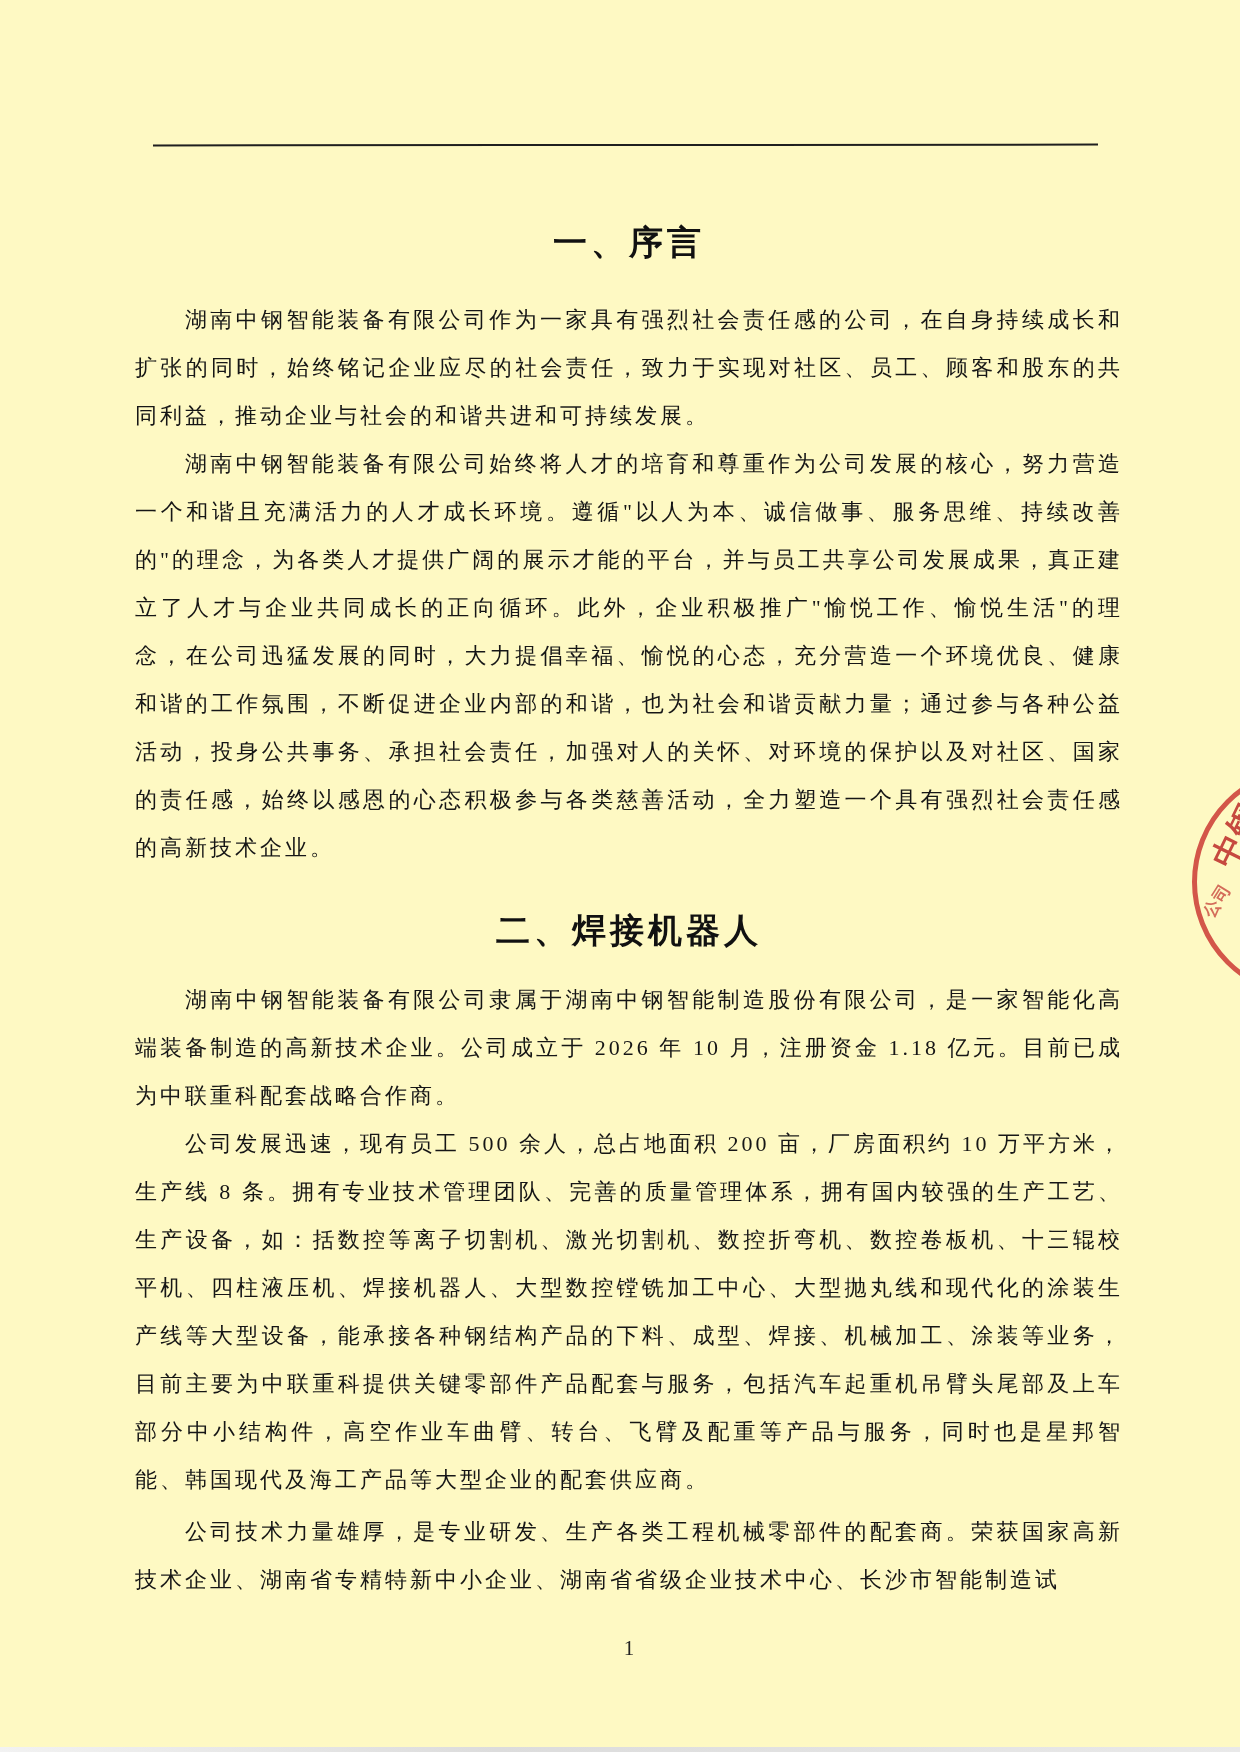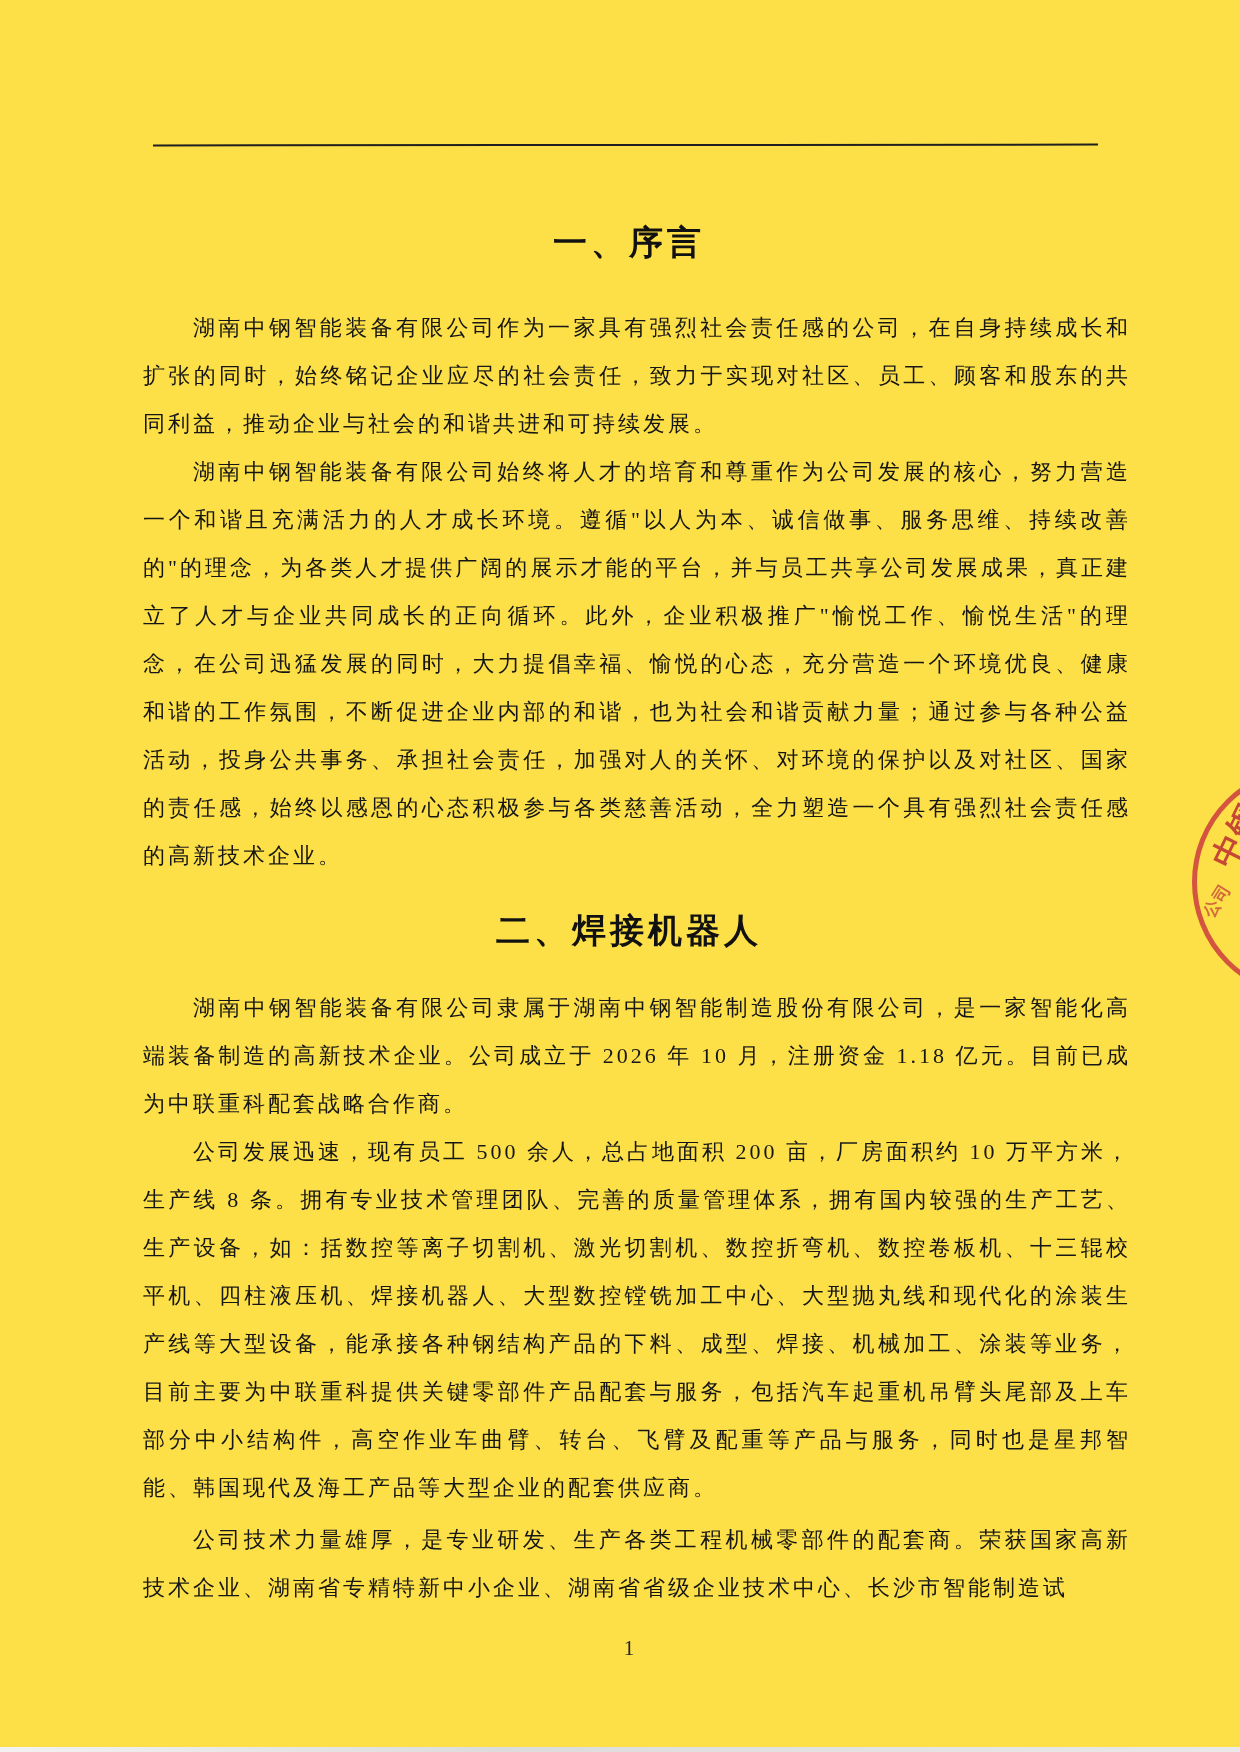--- a/index.html
+++ b/index.html
@@ -4,42 +4,42 @@
 <style>
   html,body{margin:0;padding:0;}
   body{
     width:1240px;height:1752px;
     background:#ffffff;
     position:relative;
     overflow:hidden;
     font-family:"Liberation Serif","DejaVu Serif",serif;
     color:#1b1b1b;
   }
-  .page{position:absolute;inset:0;background:#fde047;}
+  .page{position:absolute;inset:0;background:#fef9c3;}
   .top-rule{
     position:absolute;left:153px;top:144px;width:945px;height:2px;
     background:#1f1f1f;transform:rotate(-0.05deg);
   }
   .section-heading{
     position:absolute;left:135px;width:988px;
     text-align:center;
     font-size:34px;font-weight:bold;
     letter-spacing:4px;
     color:#111;
   }
   #heading-1{top:220px;}
   #heading-2{top:908px;}
   .body-par{
     position:absolute;left:135px;width:988px;
     font-size:22px;line-height:48px;
     letter-spacing:3px;
     text-align:justify;text-justify:inter-character;
     text-indent:50px;
     color:#161616;
-    margin:8px;
+    margin:0;
   }
   #par-1{top:296px;}
   #par-2{top:440px;font-family:Liberation Serif, serif;}
   #par-3{top:976px;}
   #par-4{top:1120px;}
   #par-5{top:1508px;}
   .page-number{
     position:absolute;left:135px;top:1636px;width:988px;
     text-align:center;font-size:21px;color:#222;
   }

